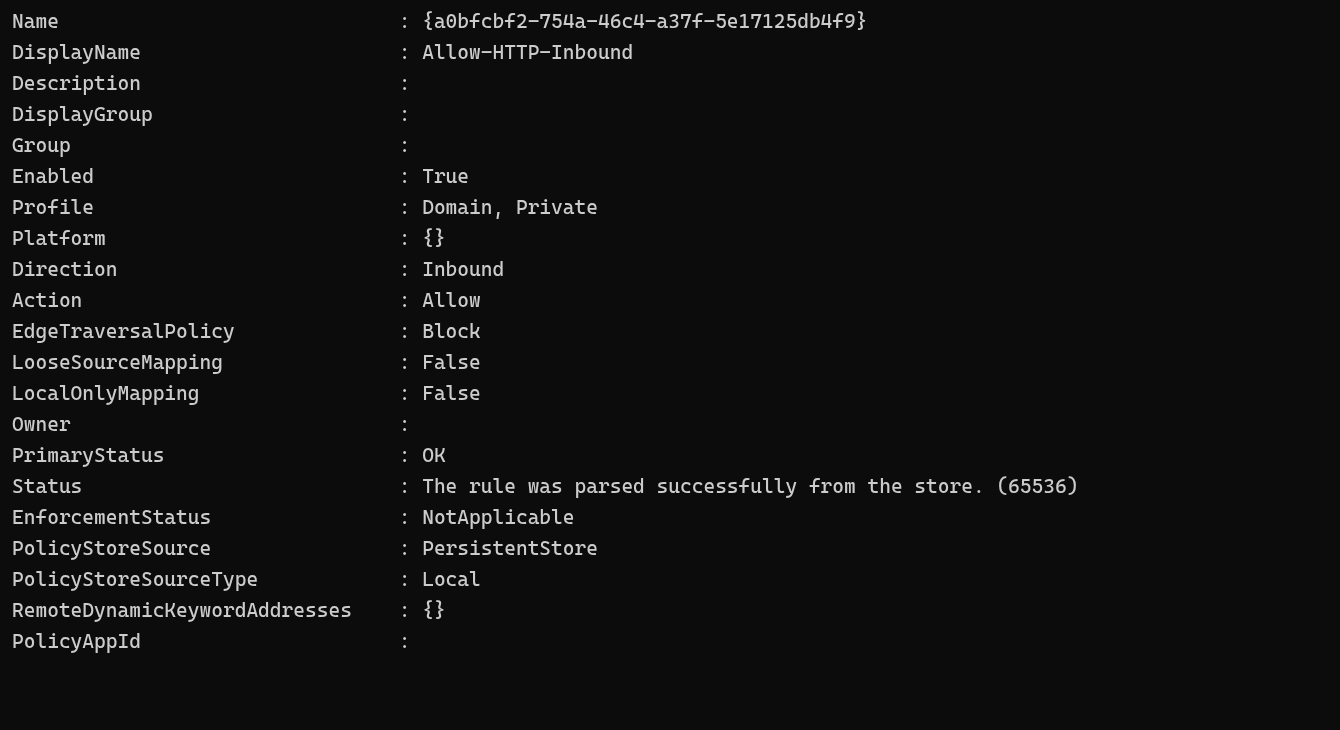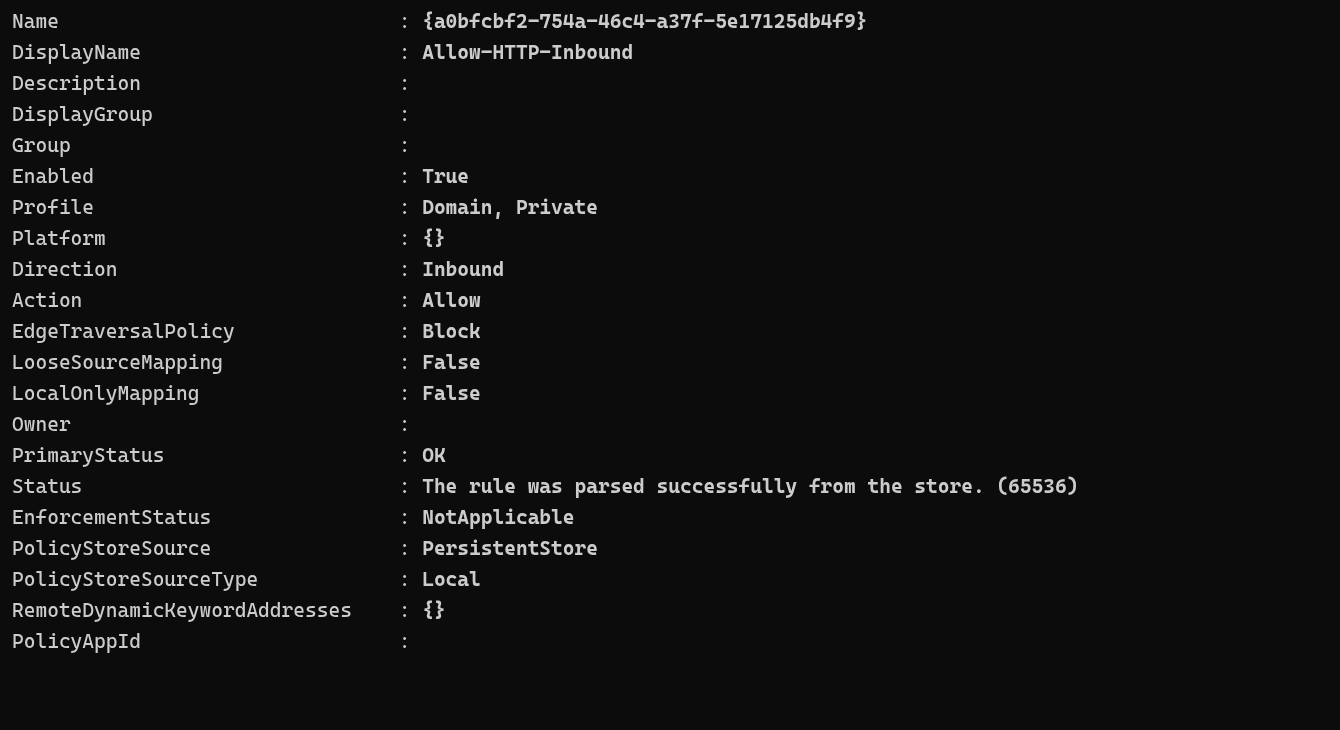--- a/index.html
+++ b/index.html
@@ -27,19 +27,18 @@
     .key {
       width: 33ch;
       flex-shrink: 0;
     }
     .sep {
       width: 2ch;
       flex-shrink: 0;
     }
     .val {
       flex: 1;
-      font-weight: bold;
     }
   </style>
 </head>
 <body>
 
 <div class="terminal-output" id="output"><div class="row"><span class="key">Name                          </span><span class="sep">: </span><span class="val">{a0bfcbf2-754a-46c4-a37f-5e17125db4f9}</span></div><div class="row"><span class="key">DisplayName                   </span><span class="sep">: </span><span class="val">Allow-HTTP-Inbound</span></div><div class="row"><span class="key">Description                   </span><span class="sep">: </span><span class="val"></span></div><div class="row"><span class="key">DisplayGroup                  </span><span class="sep">: </span><span class="val"></span></div><div class="row"><span class="key">Group                         </span><span class="sep">: </span><span class="val"></span></div><div class="row"><span class="key">Enabled                       </span><span class="sep">: </span><span class="val">True</span></div><div class="row"><span class="key">Profile                       </span><span class="sep">: </span><span class="val">Domain, Private</span></div><div class="row"><span class="key">Platform                      </span><span class="sep">: </span><span class="val">{}</span></div><div class="row"><span class="key">Direction                     </span><span class="sep">: </span><span class="val">Inbound</span></div><div class="row"><span class="key">Action                        </span><span class="sep">: </span><span class="val">Allow</span></div><div class="row"><span class="key">EdgeTraversalPolicy           </span><span class="sep">: </span><span class="val">Block</span></div><div class="row"><span class="key">LooseSourceMapping            </span><span class="sep">: </span><span class="val">False</span></div><div class="row"><span class="key">LocalOnlyMapping              </span><span class="sep">: </span><span class="val">False</span></div><div class="row"><span class="key">Owner                         </span><span class="sep">: </span><span class="val"></span></div><div class="row"><span class="key">PrimaryStatus                 </span><span class="sep">: </span><span class="val">OK</span></div><div class="row"><span class="key">Status                        </span><span class="sep">: </span><span class="val">The rule was parsed successfully from the store. (65536)</span></div><div class="row"><span class="key">EnforcementStatus             </span><span class="sep">: </span><span class="val">NotApplicable</span></div><div class="row"><span class="key">PolicyStoreSource             </span><span class="sep">: </span><span class="val">PersistentStore</span></div><div class="row"><span class="key">PolicyStoreSourceType         </span><span class="sep">: </span><span class="val">Local</span></div><div class="row"><span class="key">RemoteDynamicKeywordAddresses </span><span class="sep">: </span><span class="val">{}</span></div><div class="row"><span class="key">PolicyAppId                   </span><span class="sep">: </span><span class="val"></span></div></div>
 
 </body></html>

